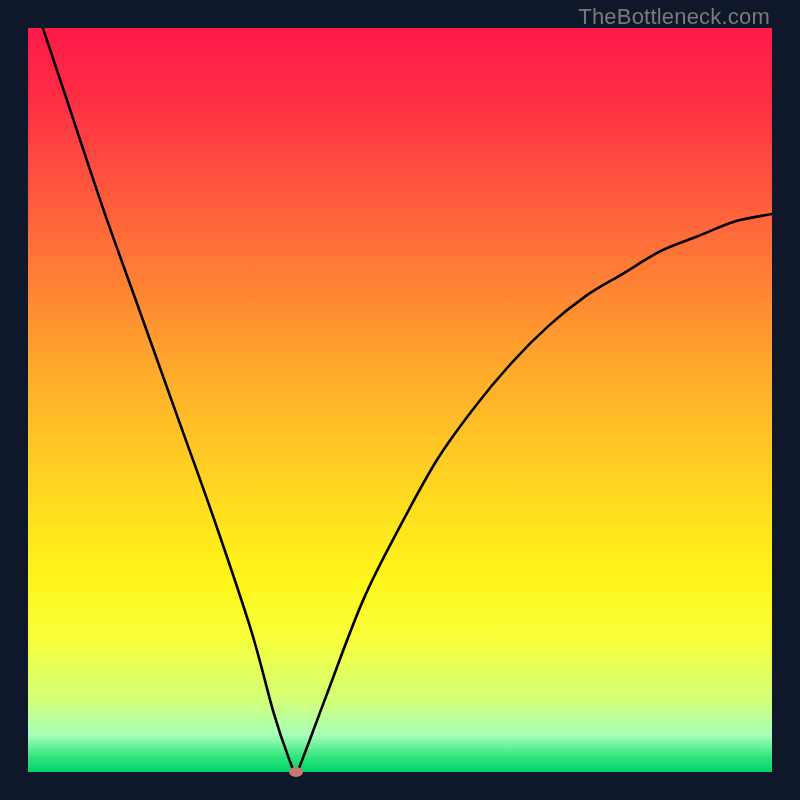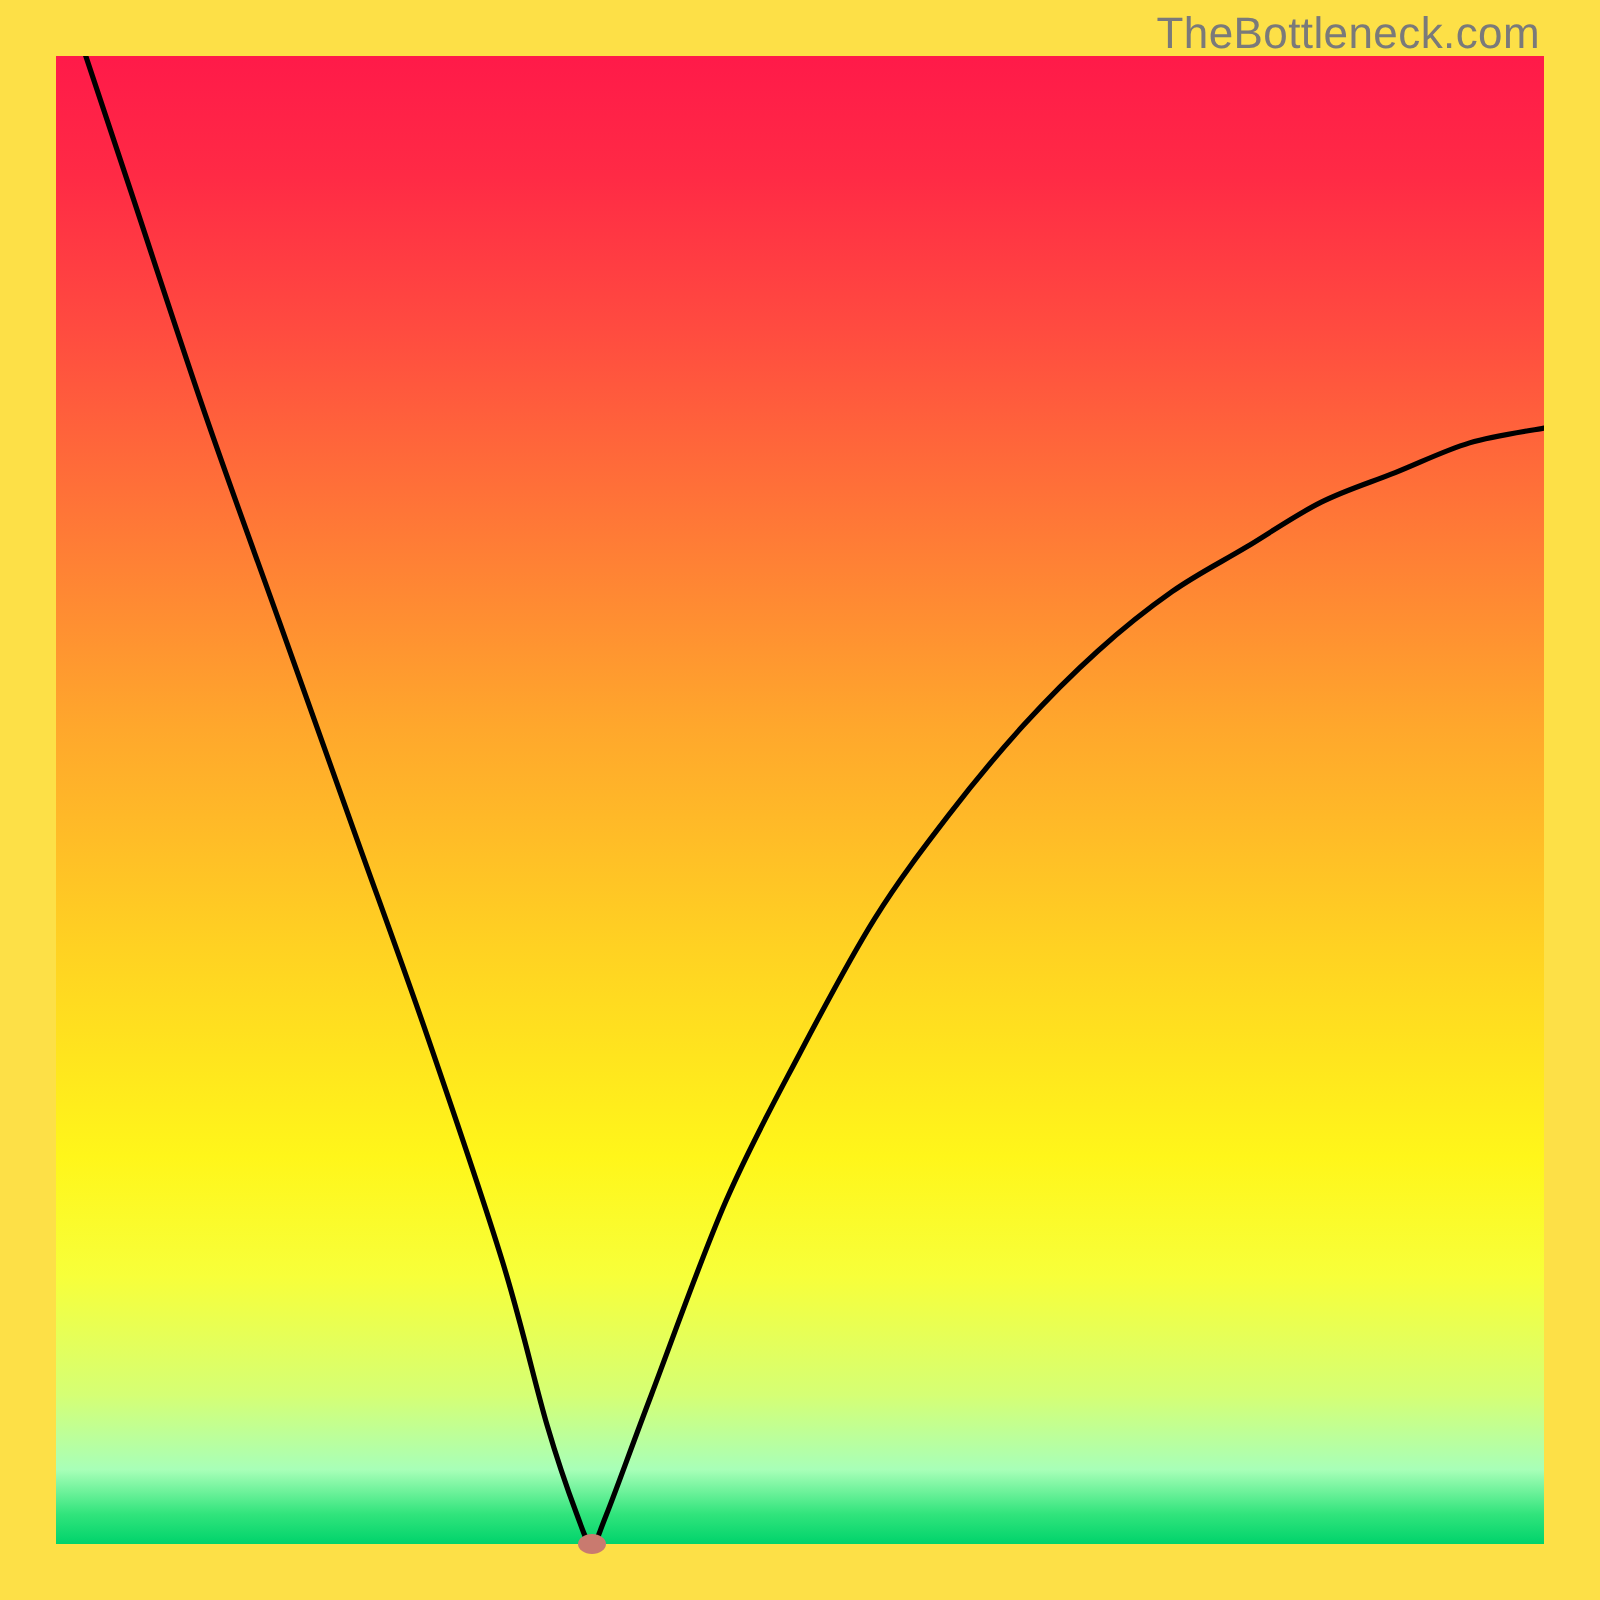--- a/index.html
+++ b/index.html
@@ -1,20 +1,20 @@
 <!DOCTYPE html>
 <html><head>
 <meta charset="utf-8">
 <style>
   * { margin: 0; padding: 0; box-sizing: border-box; }
   html, body { width: 800px; height: 800px; overflow: hidden; }
   .frame {
     width: 800px;
     height: 800px;
-    background: #fde047;
+    background: #0f172a;
     position: relative;
   }
   .plot-area {
     position: absolute;
     left: 28px;
     top: 28px;
     width: 744px;
     height: 744px;
     background: linear-gradient(to bottom,
       #ff1a49 0%,

